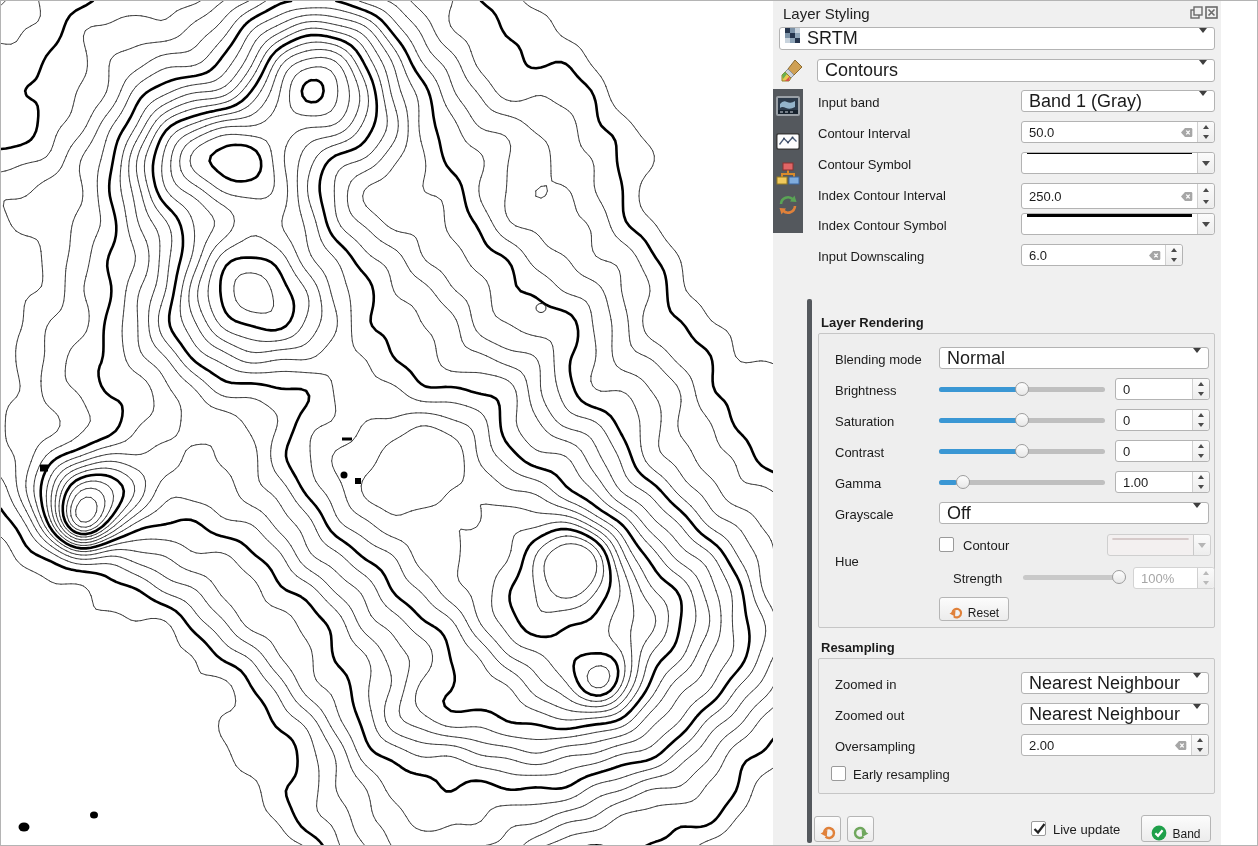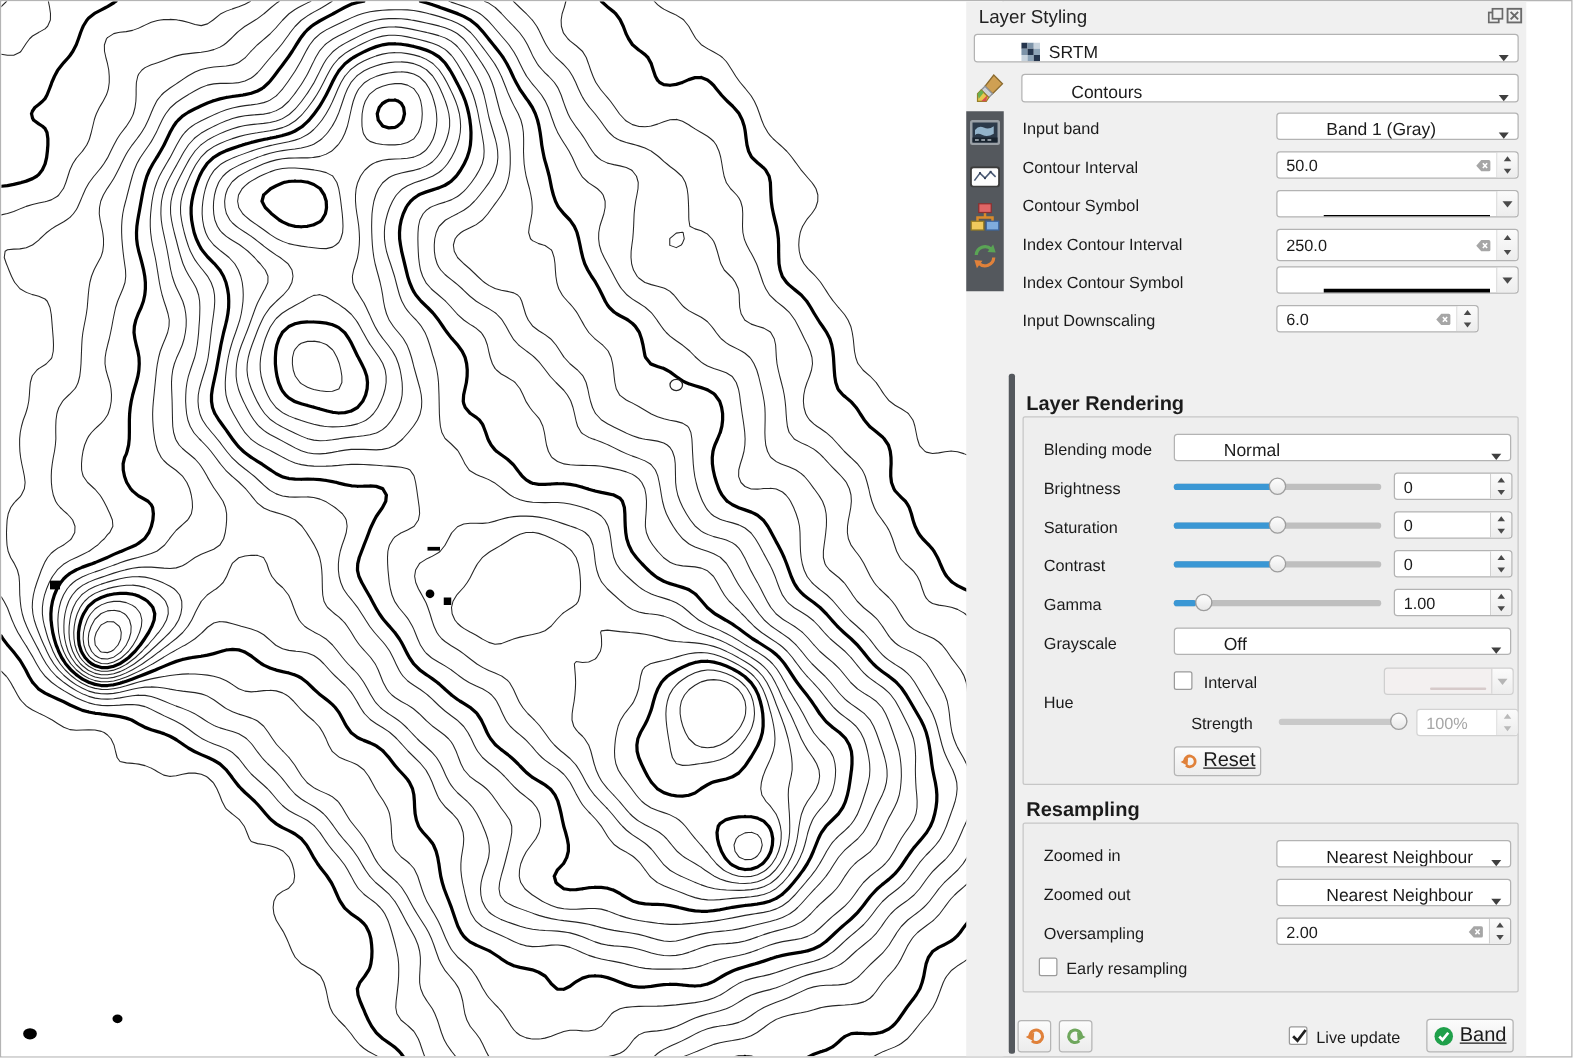--- a/index.html
+++ b/index.html
@@ -8,21 +8,21 @@
          border:1px solid #b4b4b4; color:#1b1b1b; }
   
   #map { position:absolute; left:0; top:0; width:802px; height:846px; background:#fff;
          border-right:1px solid #bcbcbc; }
   
   #panel { position:absolute; left:772px; top:0; width:448px; height:846px; background:#f0f0f0; }
   .ptitle { position:absolute; left:10px; top:4px; font-size:15px; color:#222; }
   .winbtn { position:absolute; top:5px; width:13px; height:13px; cursor:default; }
   
   .combo { position:absolute; background:#fff; border:1px solid #b3b3b3; border-radius:3px;
-           display:flex; align-items:flex-end; font-size:14px;padding-left:32px; }
+           display:flex; align-items:flex-start; font-size:18px; }
   .combo .txt { flex:1; padding-left:7px; white-space:nowrap; overflow:hidden; }
   .combo .arr { width:8px; height:5px; margin-right:7px;
                 border-left:4px solid transparent; border-right:4px solid transparent;
                 border-top:5px solid #3f3f3f; }
   .combo .arrsect { width:17px; align-self:stretch; border-left:1px solid #c9c9c9;
                     display:flex; align-items:center; justify-content:center;
                     background:linear-gradient(#fbfbfb,#ededed); border-radius:0 3px 3px 0; }
   .combo .arrsect i { width:0;height:0;border-left:4px solid transparent;border-right:4px solid transparent;border-top:5px solid #4a4a4a; }
   .combo.disabled { border-color:#cfcfcf; }
   .symline { flex:1; margin:0 5px; background:#000; }
@@ -45,24 +45,24 @@
   .slider { position:absolute; height:20px; }
   .slider .groove { position:absolute; left:0; right:0; top:8px; height:5px; background:#bfbfbf; border-radius:2.5px; }
   .slider .fill { position:absolute; left:0; top:8px; height:5px; background:#3a97d4; border-radius:2.5px; }
   .slider .knob { position:absolute; top:3px; width:14px; height:14px; background:linear-gradient(#fdfdfd,#e8e8e8);
                   border:1px solid #9d9d9d; border-radius:7px; }
   
   .cb { position:absolute; width:15px; height:15px; background:#fff; border:1px solid #9a9a9a; border-radius:2px; }
   .cb svg { display:none; position:absolute; left:1px; top:0px; }
   .cb.checked svg { display:block; }
   .lbl { position:absolute; font-size:13px; white-space:nowrap; }
-  .gtitle { position:absolute; font-size:16px; font-weight:bold; }
+  .gtitle { position:absolute; font-size:13px; font-weight:bold; }
   .gbox { position:absolute; border:1px solid #c6c6c6; border-radius:2px; background:#eeeeee; }
   .btn { position:absolute; background:linear-gradient(#fcfcfc,#ececec); border:1px solid #b5b5b5;
-         border-radius:3px; display:flex; align-items:center; justify-content:center; font-size:16px; gap:5px;text-decoration:underline; }
+         border-radius:3px; display:flex; align-items:flex-end; justify-content:center; font-size:12px; gap:5px; }
   #tabstrip { position:absolute; left:0; top:88px; width:30px; height:144px; background:#54585d; }
   .tabicon { position:absolute; left:3px; width:24px; height:24px; display:flex; align-items:center; justify-content:center; }
   #vscroll { position:absolute; left:34px; top:298px; width:5px; height:544px; background:#54585d; border-radius:2px; }
 </style>
 </head>
 <body>
 
 <div id="map">
   <svg id="terrain" width="801" height="844" viewBox="0 0 801 844">
       <path d="M4.3 0.0L0.0 4.3M37.7 0.0L38.7 5.0M522.4 0.0L525.0 2.7M525.0 2.7L528.0 5.0M38.7 5.0L39.4 10.0M528.0 5.0L530.0 6.3M530.0 6.3L535.0 8.8M535.0 8.8L537.7 10.0M39.4 10.0L39.3 15.0M537.7 10.0L540.0 11.1M540.0 11.1L545.0 14.2M545.0 14.2L546.0 15.0M39.3 15.0L37.1 20.0M546.0 15.0L550.0 20.0M30.0 24.9L29.9 25.0M30.0 24.9L35.0 22.1M37.1 20.0L35.0 22.1M550.0 20.0L550.0 20.0M550.0 20.0L552.8 25.0M25.0 27.8L22.7 30.0M29.9 25.0L25.0 27.8M552.8 25.0L555.0 28.8M555.0 28.8L555.8 30.0M20.0 33.6L19.1 35.0M22.7 30.0L20.0 33.6M555.8 30.0L560.0 34.7M560.0 34.7L560.4 35.0M19.1 35.0L15.8 40.0M560.4 35.0L565.0 37.9M565.0 37.9L568.9 40.0M0.0 42.4L5.0 43.2M5.0 43.2L10.0 43.2M10.0 43.2L15.0 40.8M15.8 40.0L15.0 40.8M568.9 40.0L570.0 40.6M570.0 40.6L575.0 43.5M575.0 43.5L576.9 45.0M576.9 45.0L580.0 48.2M580.0 48.2L581.3 50.0M581.3 50.0L584.5 55.0M584.5 55.0L585.0 55.8M585.0 55.8L587.6 60.0M587.6 60.0L590.0 63.4M590.0 63.4L591.2 65.0M591.2 65.0L595.0 69.5M595.0 69.5L595.4 70.0M595.4 70.0L599.4 75.0M599.4 75.0L600.0 75.8M600.0 75.8L602.5 80.0M602.5 80.0L604.8 85.0M604.8 85.0L605.0 85.6M605.0 85.6L606.6 90.0M606.6 90.0L608.3 95.0M608.3 95.0L610.0 99.1M610.0 99.1L610.4 100.0M610.4 100.0L613.3 105.0M613.3 105.0L615.0 107.3M615.0 107.3L617.5 110.0M617.5 110.0L620.0 112.3M620.0 112.3L623.1 115.0M623.1 115.0L625.0 116.7M625.0 116.7L628.4 120.0M628.4 120.0L630.0 121.8M630.0 121.8L632.6 125.0M632.6 125.0L635.0 128.3M635.0 128.3L636.3 130.0M636.3 130.0L639.9 135.0M639.9 135.0L640.0 135.1M640.0 135.1L644.2 140.0M644.2 140.0L645.0 141.0M645.0 141.0L648.5 145.0M648.5 145.0L650.0 147.1M650.0 147.1L651.8 150.0M651.8 150.0L653.3 155.0M653.3 155.0L653.2 160.0M653.2 160.0L651.6 165.0M650.0 167.6L648.3 170.0M651.6 165.0L650.0 167.6M645.0 173.9L644.2 175.0M648.3 170.0L645.0 173.9M644.2 175.0L641.1 180.0M640.0 182.7L639.2 185.0M641.1 180.0L640.0 182.7M639.2 185.0L638.3 190.0M638.3 190.0L638.0 195.0M638.0 195.0L638.4 200.0M638.4 200.0L639.6 205.0M639.6 205.0L640.0 205.9M640.0 205.9L642.2 210.0M642.2 210.0L645.0 213.5M645.0 213.5L646.4 215.0M646.4 215.0L650.0 218.5M650.0 218.5L651.4 220.0M651.4 220.0L655.0 224.2M655.0 224.2L655.6 225.0M655.6 225.0L658.9 230.0M658.9 230.0L660.0 231.7M660.0 231.7L662.1 235.0M662.1 235.0L665.0 239.1M665.0 239.1L665.7 240.0M665.7 240.0L669.8 245.0M669.8 245.0L670.0 245.2M670.0 245.2L674.1 250.0M674.1 250.0L675.0 251.2M675.0 251.2L677.4 255.0M677.4 255.0L679.6 260.0M679.6 260.0L680.0 261.5M680.0 261.5L680.8 265.0M680.8 265.0L681.6 270.0M681.6 270.0L682.1 275.0M682.1 275.0L682.6 280.0M682.6 280.0L683.6 285.0M683.6 285.0L685.0 289.1M685.0 289.1L685.5 290.0M685.5 290.0L689.4 295.0M689.4 295.0L690.0 295.6M690.0 295.6L695.0 299.9M695.0 299.9L695.2 300.0M695.2 300.0L699.9 305.0M699.9 305.0L700.0 305.1M700.0 305.1L703.3 310.0M703.3 310.0L705.0 312.7M705.0 312.7L706.6 315.0M706.6 315.0L710.0 319.3M710.0 319.3L710.8 320.0M710.8 320.0L715.0 323.2M715.0 323.2L718.2 325.0M718.2 325.0L720.0 326.0M720.0 326.0L725.0 329.3M725.0 329.3L725.8 330.0M725.8 330.0L729.3 335.0M729.3 335.0L730.0 336.9M730.0 336.9L730.9 340.0M730.9 340.0L731.9 345.0M731.9 345.0L732.9 350.0M732.9 350.0L734.5 355.0M734.5 355.0L735.0 355.9M735.0 355.9L738.9 360.0M760.0 359.9L758.5 360.0M760.0 359.9L761.2 360.0M738.9 360.0L740.0 360.7M740.0 360.7L745.0 361.8M745.0 361.8L750.0 361.3M750.0 361.3L755.0 360.4M758.5 360.0L755.0 360.4M761.2 360.0L765.0 360.4M765.0 360.4L770.0 361.9M770.0 361.9L775.0 363.9M775.0 363.9L777.9 365.0M777.9 365.0L780.0 365.8M780.0 365.8L785.0 367.4M785.0 367.4L790.0 368.5M790.0 368.5L795.0 369.5M795.0 369.5L797.2 370.0M797.2 370.0L800.0 370.7M800.0 370.7L805.0 373.0M800.0 413.3L795.9 415.0M800.0 413.3L805.0 410.4M790.0 418.2L787.8 420.0M790.0 418.2L795.0 415.4M795.9 415.0L795.0 415.4M785.0 423.3L783.9 425.0M787.8 420.0L785.0 423.3M783.9 425.0L781.9 430.0M781.9 430.0L780.9 435.0M780.9 435.0L781.1 440.0M781.1 440.0L783.8 445.0M783.8 445.0L785.0 446.0M785.0 446.0L789.9 450.0M789.9 450.0L790.0 450.0M790.0 450.0L795.0 454.8M795.0 454.8L795.1 455.0M795.1 455.0L798.6 460.0M798.6 460.0L800.0 462.1M800.0 462.1L801.7 465.0M801.7 465.0L805.0 469.9M0.0 536.0L4.0 540.0M4.0 540.0L5.0 541.2M5.0 541.2L7.5 545.0M7.5 545.0L10.0 549.5M10.0 549.5L10.3 550.0M10.3 550.0L13.0 555.0M13.0 555.0L15.0 558.3M15.0 558.3L16.4 560.0M16.4 560.0L20.0 563.7M20.0 563.7L21.8 565.0M21.8 565.0L25.0 567.0M25.0 567.0L30.0 569.5M30.0 569.5L31.1 570.0M31.1 570.0L35.0 571.9M35.0 571.9L40.0 574.6M40.0 574.6L40.8 575.0M40.8 575.0L45.0 577.8M45.0 577.8L48.7 580.0M48.7 580.0L50.0 580.8M50.0 580.8L55.0 582.7M55.0 582.7L60.0 583.2M60.0 583.2L65.0 583.0M65.0 583.0L70.0 582.8M70.0 582.8L75.0 583.0M75.0 583.0L80.0 584.1M80.0 584.1L82.3 585.0M82.3 585.0L85.0 587.0M85.0 587.0L87.8 590.0M87.8 590.0L90.0 594.7M90.0 594.7L90.2 595.0M90.2 595.0L91.4 600.0M91.4 600.0L92.7 605.0M92.7 605.0L95.0 608.2M95.0 608.2L100.0 609.3M100.0 609.3L105.0 609.7M105.0 609.7L107.5 610.0M107.5 610.0L110.0 610.3M110.0 610.3L115.0 611.5M115.0 611.5L120.0 613.5M120.0 613.5L122.8 615.0M122.8 615.0L125.0 616.4M125.0 616.4L130.0 619.1M130.0 619.1L134.2 620.0M140.0 619.6L136.2 620.0M140.0 619.6L145.0 618.4M145.0 618.4L150.0 617.5M150.0 617.5L155.0 617.5M155.0 617.5L160.0 618.4M160.0 618.4L163.7 620.0M134.2 620.0L135.0 620.1M136.2 620.0L135.0 620.1M163.7 620.0L165.0 620.8M165.0 620.8L169.5 625.0M169.5 625.0L170.0 625.7M170.0 625.7L172.5 630.0M172.5 630.0L174.7 635.0M174.7 635.0L175.0 635.8M175.0 635.8L176.6 640.0M176.6 640.0L179.2 645.0M179.2 645.0L180.0 646.1M180.0 646.1L184.6 650.0M184.6 650.0L185.0 650.3M185.0 650.3L190.0 654.3M190.0 654.3L190.7 655.0M190.7 655.0L194.4 660.0M194.4 660.0L195.0 661.3M195.0 661.3L196.5 665.0M196.5 665.0L198.5 670.0M198.5 670.0L200.0 672.2M200.0 672.2L205.0 673.9M205.0 673.9L210.0 674.6M210.0 674.6L211.8 675.0M211.8 675.0L215.0 675.6M215.0 675.6L220.0 677.2M220.0 677.2L225.0 679.6M225.0 679.6L225.6 680.0M225.6 680.0L230.0 684.5M230.0 684.5L230.4 685.0M230.4 685.0L232.7 690.0M232.7 690.0L234.1 695.0M234.1 695.0L234.7 700.0M234.7 700.0L233.9 705.0M230.0 709.5L229.3 710.0M233.9 705.0L230.0 709.5M225.0 712.1L221.0 715.0M229.3 710.0L225.0 712.1M220.0 716.1L218.1 720.0M221.0 715.0L220.0 716.1M218.1 720.0L217.5 725.0M217.5 725.0L218.1 730.0M218.1 730.0L219.9 735.0M219.9 735.0L220.0 735.2M220.0 735.2L222.9 740.0M222.9 740.0L225.0 743.3M225.0 743.3L226.0 745.0M800.0 744.0L798.3 745.0M800.0 744.0L805.0 740.6M226.0 745.0L228.4 750.0M795.0 746.9L790.3 750.0M798.3 745.0L795.0 746.9M228.4 750.0L230.0 753.7M230.0 753.7L230.5 755.0M785.0 754.8L784.8 755.0M785.0 754.8L790.0 750.2M790.3 750.0L790.0 750.2M230.5 755.0L232.6 760.0M784.8 755.0L780.3 760.0M232.6 760.0L235.0 764.6M235.0 764.6L235.3 765.0M775.0 764.9L774.9 765.0M775.0 764.9L780.0 760.3M780.3 760.0L780.0 760.3M235.3 765.0L240.0 769.9M240.0 769.9L240.2 770.0M770.0 768.5L767.6 770.0M774.9 765.0L770.0 768.5M240.2 770.0L245.0 772.8M245.0 772.8L249.3 775.0M765.0 771.7L760.6 775.0M767.6 770.0L765.0 771.7M249.3 775.0L250.0 775.4M250.0 775.4L255.0 779.4M255.0 779.4L255.5 780.0M760.0 775.5L756.3 780.0M760.6 775.0L760.0 775.5M255.5 780.0L258.1 785.0M755.0 782.1L753.6 785.0M756.3 780.0L755.0 782.1M258.1 785.0L259.6 790.0M753.6 785.0L751.7 790.0M259.6 790.0L260.0 791.6M260.0 791.6L260.7 795.0M750.0 794.7L749.9 795.0M751.7 790.0L750.0 794.7M260.7 795.0L261.7 800.0M749.9 795.0L747.9 800.0M261.7 800.0L263.1 805.0M747.9 800.0L745.3 805.0M263.1 805.0L265.0 809.0M265.0 809.0L265.6 810.0M745.0 805.4L741.7 810.0M745.3 805.0L745.0 805.4M265.6 810.0L269.8 815.0M740.0 812.0L737.4 815.0M741.7 810.0L740.0 812.0M269.8 815.0L270.0 815.2M270.0 815.2L274.8 820.0M735.0 817.8L733.3 820.0M737.4 815.0L735.0 817.8M274.8 820.0L275.0 820.2M275.0 820.2L279.0 825.0M730.0 824.1L729.3 825.0M733.3 820.0L730.0 824.1M279.0 825.0L280.0 826.2M280.0 826.2L282.7 830.0M725.0 829.9L724.9 830.0M729.3 825.0L725.0 829.9M282.7 830.0L285.0 832.8M285.0 832.8L287.0 835.0M720.0 833.8L718.0 835.0M724.9 830.0L720.0 833.8M287.0 835.0L290.0 837.6M290.0 837.6L293.5 840.0M710.0 838.5L706.3 840.0M710.0 838.5L715.0 836.5M718.0 835.0L715.0 836.5M293.5 840.0L295.0 840.8M295.0 840.8L300.0 843.5M300.0 843.5L302.6 845.0M700.0 843.0L696.8 845.0M700.0 843.0L705.0 840.5M706.3 840.0L705.0 840.5" fill="none" stroke="#262626" stroke-width="0.85" stroke-linecap="round"></path>
@@ -342,21 +342,21 @@
   <div class="lbl" style="left:62px; top:506px">Grayscale</div>
   <div class="combo" style="left:166px; top:501px; width:270px; height:22px">
     <span class="txt">Off</span>
     <span class="arr"></span>
   </div>
 
   <div class="lbl" style="left:62px; top:553px">Hue</div>
   <span class="cb" style="left:166px; top:536px">
     
   </span>
-  <div class="lbl" style="left:190px; top:537px">Interval</div>
+  <div class="lbl" style="left:190px; top:537px">Contour</div>
   <div class="combo disabled" style="left:334px; top:533px; width:104px; height:22px; background:#f3f0f0">
     <div style="flex:1; margin:3px 4px; border-radius:2px; background:#e7dddd; border:1px solid #d6caca"></div>
     <span class="arrsect">
         <i style="border-top-color:#b5b5b5"></i>
       </span>
   </div>
 
   <div class="lbl" style="left:180px; top:570px">Strength</div>
   <div class="slider disabled" style="left:250px; top:566px; width:103px">
     <div class="groove" style="background:#c9c9c9"></div>

